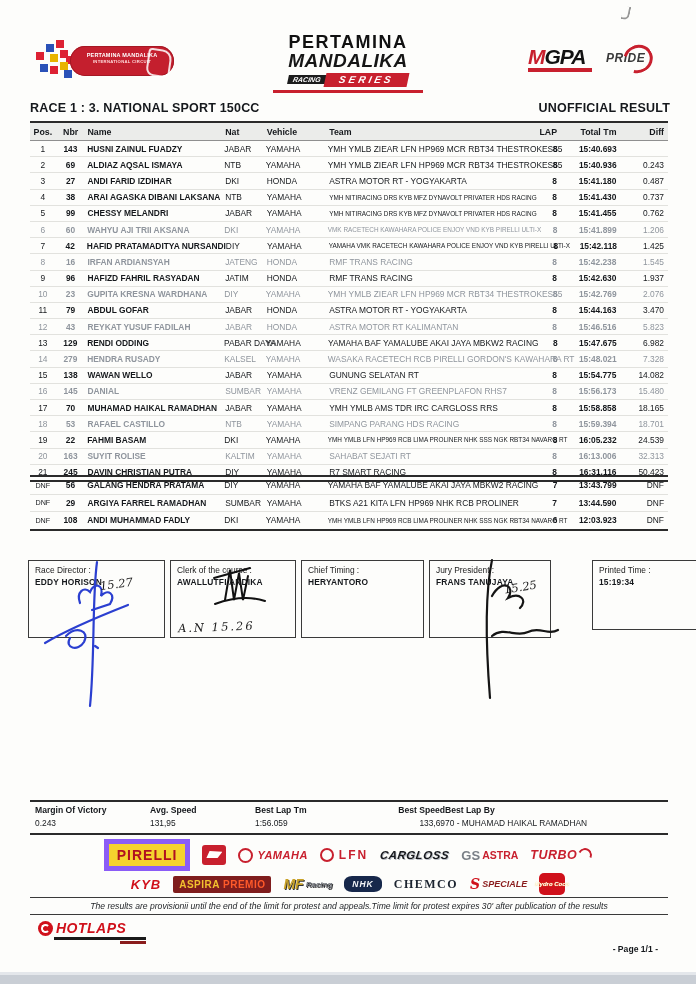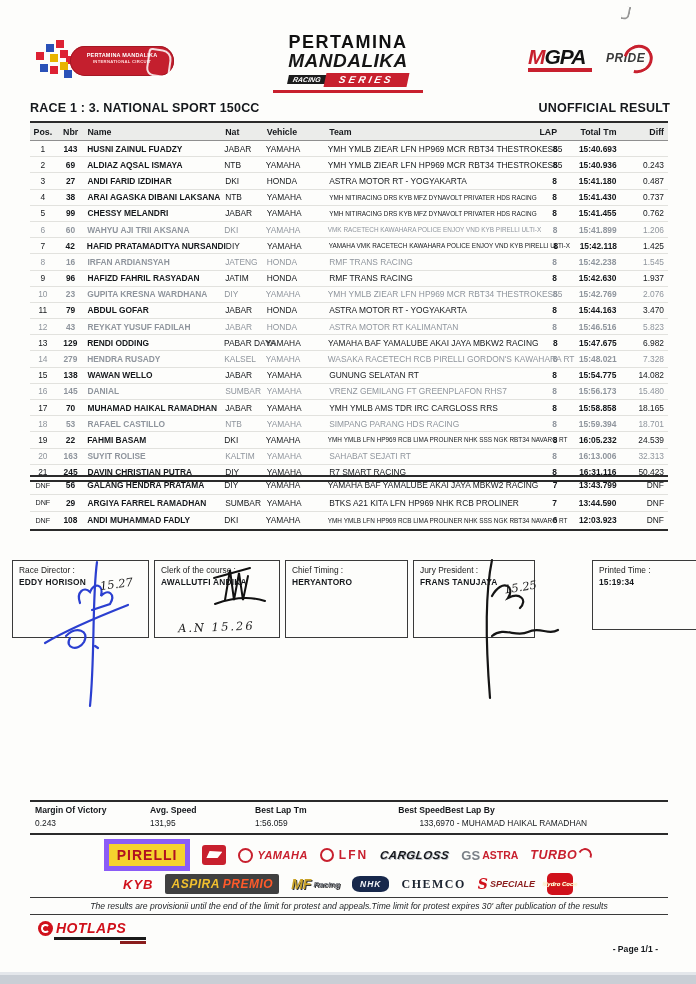--- a/index.html
+++ b/index.html
@@ -49,21 +49,21 @@
   .c7{width:60px;text-align:right;font-weight:bold;}
   .c8{width:48px;text-align:right;padding-right:4px;}
   .t-head .c0,.t-head .c1{font-weight:bold;}
   .t-head .c2,.t-head .c3,.t-head .c4,.t-head .c5{font-weight:bold;}
   
   .nq{left:30px;top:475px;width:638px;border-top:2px solid #2b2b2b;border-bottom:2px solid #2b2b2b;}
   .nq-bar{height:15px;background:#e6e7e5;border-bottom:1px solid #bbb;font-weight:bold;font-size:8.8px;padding:2px 0 0 6px;box-sizing:border-box;}
   .nq .t-row{height:16.5px;}
   .nq .c0{font-size:7.2px;}
   
-  .officials{left:12px;top:560px;width:638px;display:flex;gap:5px;}
+  .officials{left:28px;top:560px;width:638px;display:flex;gap:5px;}
   .obox{border:1.2px solid #3a3a3a;height:78px;box-sizing:border-box;padding:4px 6px;background:transparent;}
   .obox .olabel{font-size:8.4px;color:#222;}
   .obox .oname{font-size:8.4px;font-weight:bold;margin-top:2px;letter-spacing:.2px;}
   .ob0{width:137px;} .ob1{width:126px;} .ob2{width:122px;} .ob3{width:123px;}
   .pbox{margin-left:6px;width:112px;height:70px;}
   .hw{position:absolute;font-family:"DejaVu Serif",serif;font-style:italic;font-size:11.5px;color:#1c1c1c;}
   .hw-0{left:100px;top:577px;transform:rotate(-7deg);}
   .hw-1{left:178px;top:620px;transform:rotate(-2deg);letter-spacing:2px;}
   .hw-3{left:504px;top:580px;transform:rotate(-9deg);}
   .sig-svg{left:0;top:548px;pointer-events:none;}
@@ -82,21 +82,21 @@
   .sp-yamaha{color:#c8202e;font-style:italic;font-size:11px;letter-spacing:.5px;}
   .sp-yamaha::before{content:"";width:11px;height:11px;border:2px solid #c8202e;border-radius:50%;margin-right:4px;}
   .sp-lfn{color:#c8202e;font-size:12px;letter-spacing:2px;}
   .sp-lfn::before{content:"";width:10px;height:10px;border:2px solid #c8202e;border-radius:50%;margin-right:5px;}
   .sp-cargloss{color:#16181d;font-style:italic;font-size:11.5px;letter-spacing:.5px;text-shadow:1px 1px 0 #b8bcc4;transform:skewX(-8deg);}
   .sp-gs{color:#7a8087;font-size:13px;}
   .sp-gs .astra{color:#c8202e;font-size:10.5px;margin-left:2px;}
   .sp-turbo{color:#c8202e;font-style:italic;font-size:12.5px;letter-spacing:.5px;position:relative;}
   .sp-turbo::after{content:"";width:10px;height:10px;border:2.5px solid #c8202e;border-bottom-color:transparent;border-left-color:transparent;border-radius:50%;margin-left:1px;transform:rotate(-20deg);}
   .sp-kyb{color:#d0111b;font-style:italic;font-size:13px;letter-spacing:1px;}
-  .sp-aspira{background:#404040;color:#f2c12e;font-style:italic;font-size:12px;padding:3px 6px;border-radius:2px;letter-spacing:.5px;}
+  .sp-aspira{background:#7f1d1d;color:#f2c12e;font-size:10px;padding:3px 6px;border-radius:2px;letter-spacing:.5px;}
   .sp-aspira .premio{color:#ff5a2a;margin-left:3px;}
   .sp-mfz{color:#c9a227;font-style:italic;font-size:14px;text-shadow:1px 1px 0 #333;}
   .sp-mfz .tail{color:#6b6f76;font-size:8px;font-style:italic;margin-left:2px;}
   .sp-nhk{background:#17284b;color:#f5f6f8;font-style:italic;font-size:8.5px;padding:3px 8px;border-radius:8px/6px;letter-spacing:1px;}
   .sp-chemco{font-family:"Liberation Serif",serif;color:#1c2430;font-size:12px;letter-spacing:1.5px;}
   .sp-speciale{color:#8a1c1c;font-style:italic;font-size:9px;}
   .sp-speciale::before{content:"S";color:#d0111b;font-size:14px;font-family:"DejaVu Serif",serif;font-style:italic;margin-right:2px;}
   .sp-hydro{background:#d0111b;color:#fff;font-style:italic;font-size:6px;line-height:1.1;width:26px;height:22px;border-radius:5px;justify-content:center;text-align:center;text-shadow:0 0 1px #f2c12e;}
   
   .disclaimer{left:30px;top:897px;width:638px;border-top:1.5px solid #3a3a3a;border-bottom:1.5px solid #3a3a3a;text-align:center;font-style:italic;font-size:8.6px;color:#23262a;padding:3px 0;box-sizing:border-box;}

